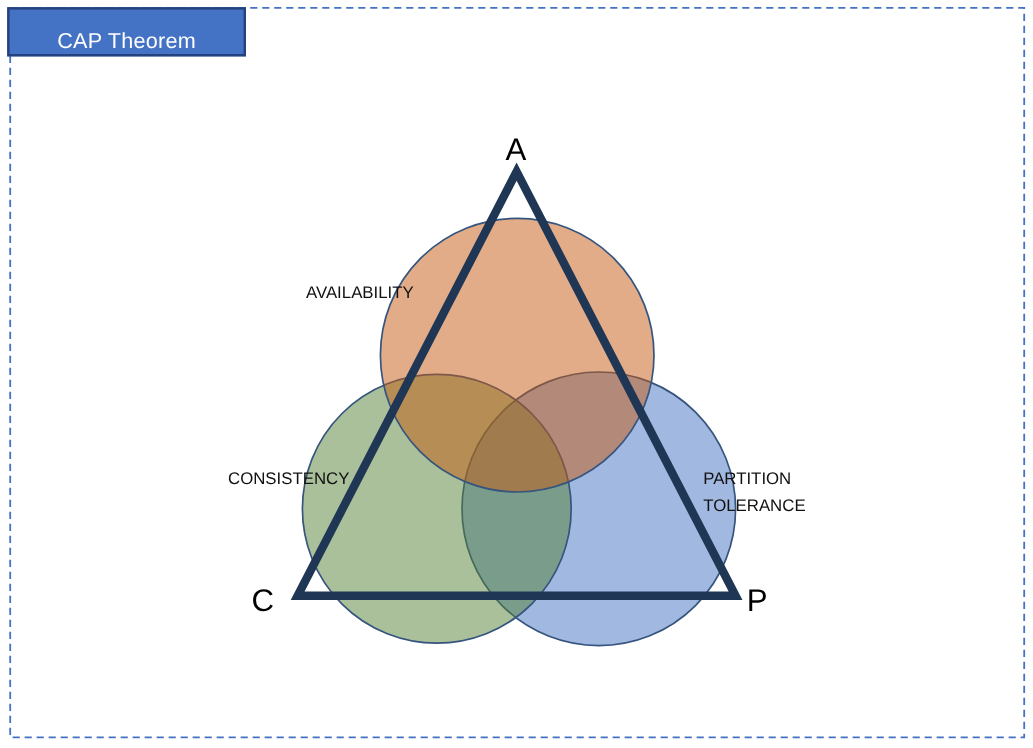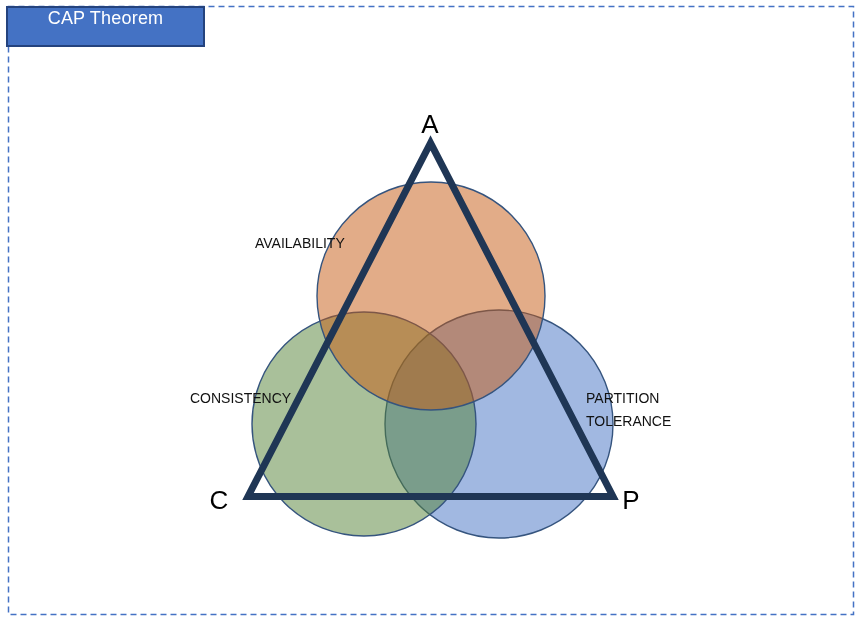--- a/index.html
+++ b/index.html
@@ -24,21 +24,21 @@
   }
   .title-bar {
     position: absolute;
     left: 6px;
     top: 6px;
     width: 195px;
     height: 37px;
     background: #4472C4;
     border: 2px solid #24437E;
     display: flex;
-    align-items: flex-start;
+    align-items: flex-end;
     justify-content: center;
     color: #ffffff;
     font-size: 18px;
     letter-spacing: 0.2px;
   }
   .venn-circle {
     stroke: #35547E;
     stroke-width: 1.4;
     fill-opacity: 0.5;
   }

